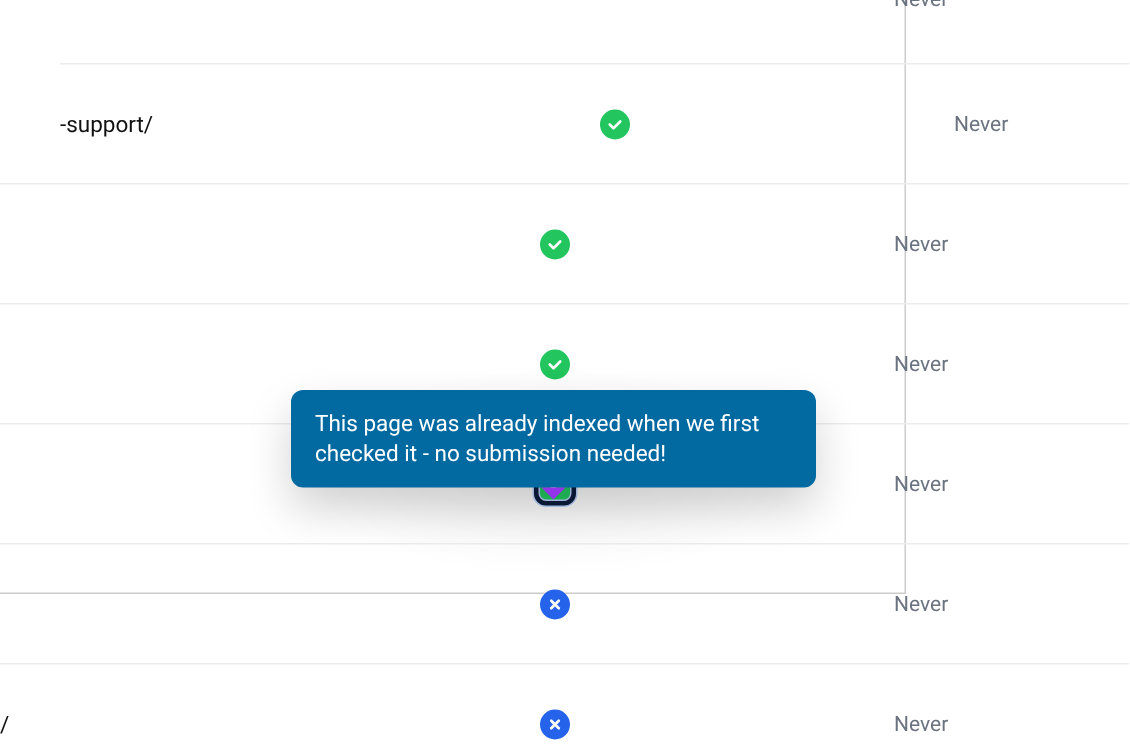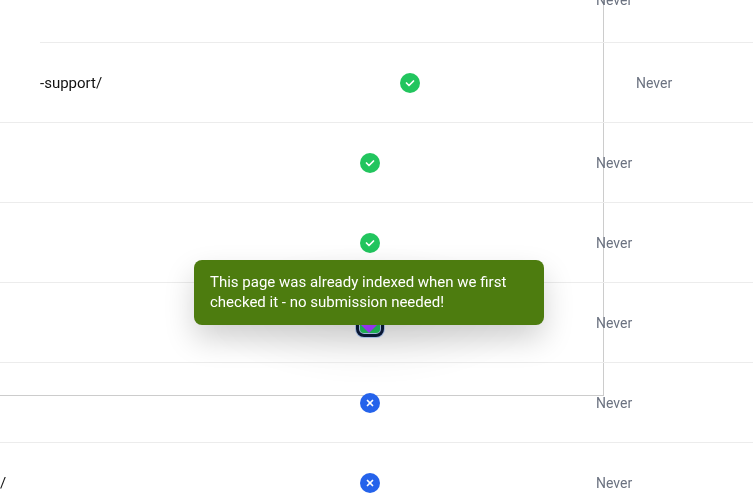--- a/index.html
+++ b/index.html
@@ -8,21 +8,21 @@
   .panel-border { position: absolute; left: 0; top: 0; width: 604px; height: 396px; border-right: 1px solid #ccc; border-bottom: 1px solid #ccc; pointer-events: none; }
   .row { position: absolute; left: 0; width: 753px; height: 80px; border-top: 1px solid #ececec; }
   .row .url { position: absolute; left: 0; top: 50%; transform: translateY(-50%); font-size: 15px; color: #111; }
   .row .status-cell { position: absolute; left: 360px; top: 50%; transform: translateY(-50%); }
   .row .never { position: absolute; left: 596px; top: 50%; transform: translateY(-50%); font-size: 14px; color: #6b7280; }
   .badge { display: inline-flex; align-items: center; justify-content: center; width: 20px; height: 20px; border-radius: 50%; }
   .badge.green { background: #22c55e; }
   .badge.focused { background: #22c55e; border-radius: 4px; outline: 3px solid #0b1b3a; outline-offset: 1px; box-shadow: 0 0 0 5px rgba(59,130,246,.35); }
   .badge.blue { background: #2563eb; }
   .badge svg { width: 12px; height: 12px; display: block; }
-  .tooltip { position: absolute; left: 194px; top: 260px; width: 350px; background: #4d7c0f; color: #fff; border-radius: 8px; padding: 12px 16px; font-size: 15px; line-height: 1.35; box-shadow: 0 14px 30px rgba(0,0,0,.18); }
+  .tooltip { position: absolute; left: 194px; top: 260px; width: 350px; background: #0369a1; color: #fff; border-radius: 8px; padding: 12px 16px; font-size: 15px; line-height: 1.35; box-shadow: 0 14px 30px rgba(0,0,0,.18); }
   .tooltip::after { content: ""; position: absolute; left: 50%; transform: translateX(-50%); bottom: -8px; border-left: 8px solid transparent; border-right: 8px solid transparent; border-top: 8px solid #9333ea; }
   .spotlight { position: absolute; left: 205px; top: 245px; width: 330px; height: 140px; border-radius: 50% / 50%; background: radial-gradient(closest-side, rgba(0,0,0,.05), rgba(0,0,0,.015) 70%, rgba(0,0,0,0)); pointer-events: none; filter: blur(2px); }
   .partial-top { position: absolute; left: 596px; top: -8px; font-size: 14px; color: #6b7280; }
 </style>
 </head>
 <body>
 
 <div class="viewport">
   <div class="panel-border"></div>
   <span class="partial-top">Never</span>

